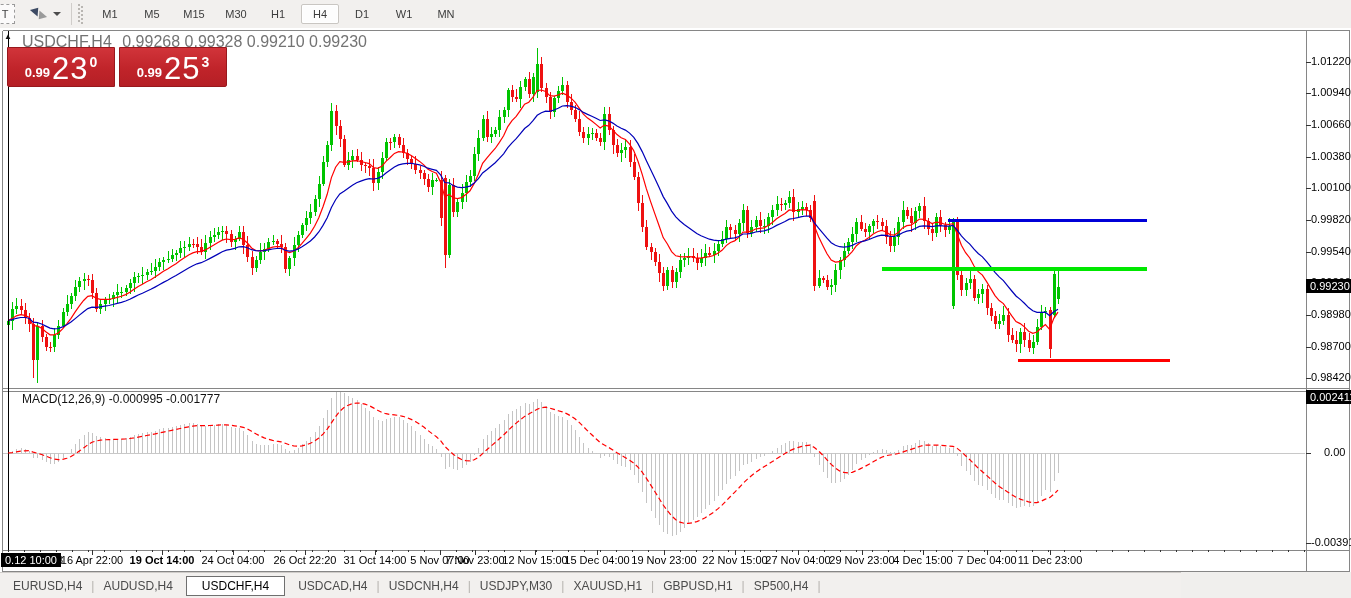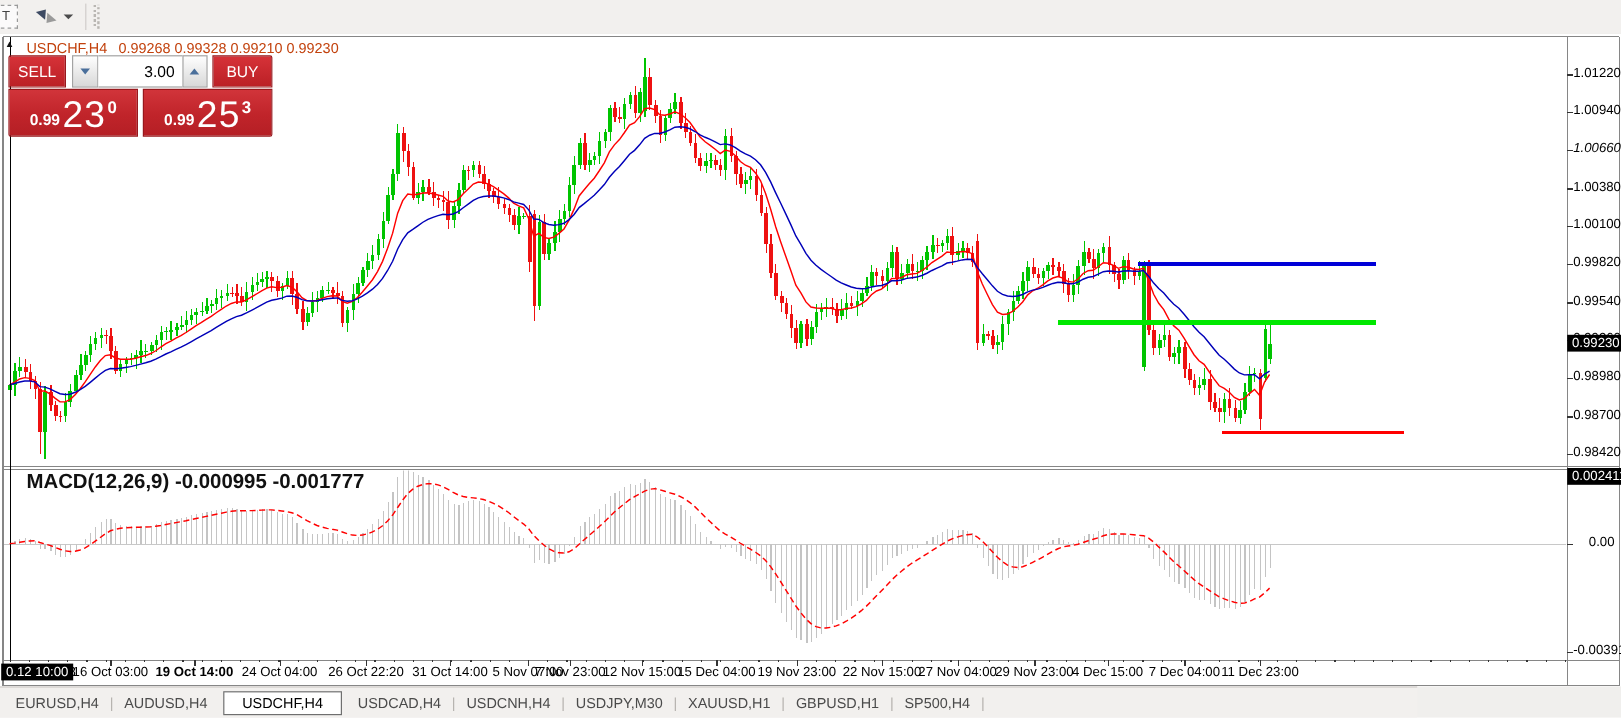--- a/index.html
+++ b/index.html
@@ -25,24 +25,24 @@
   .grip{width:5px;height:20px;margin:0 6px 0 2px;
     background-image:repeating-linear-gradient(to bottom,#b9b6b2 0 2px,transparent 2px 4px),
                      repeating-linear-gradient(to bottom,#b9b6b2 0 2px,transparent 2px 4px);
     background-size:2px 100%,2px 100%;background-position:0 0,3px 2px;background-repeat:repeat-y;}
   .tf-btn{min-width:24px;padding:3px 6px;margin:0 2px;font-size:11px;color:#3c3c3c;text-align:center;
     border:1px solid transparent;border-radius:2px;cursor:default;}
   .tf-btn.active{background:#fdfdfd;border:1px solid #c9c6c2;box-shadow:inset 0 0 0 1px #fff;}
   
   .chart-area{position:absolute;left:0;top:28px;width:1351px;height:544px;background:#ffffff;}
   .chart-area svg{position:absolute;left:0;top:0;z-index:1;}
-  .chart-title{position:absolute;left:22px;top:5px;z-index:4;font-size:12px;color:#c2410c;white-space:nowrap;}
+  .chart-title{position:absolute;left:22px;top:5px;z-index:4;font-size:16px;color:#737373;white-space:nowrap;}
   .chart-title .sym{margin-right:6px;}
   .obj-marker{position:absolute;left:4px;top:4px;z-index:4;font-size:8px;color:#111;}
-  .macd-title{position:absolute;left:22px;top:364px;z-index:4;font-size:17px;color:#111;white-space:nowrap;font-weight:bold;}
+  .macd-title{position:absolute;left:22px;top:364px;z-index:4;font-size:12px;color:#111;white-space:nowrap;}
   .axis-label{position:absolute;z-index:2;font-size:11px;color:#000;white-space:nowrap;}
   .cur-label{position:absolute;z-index:3;background:#000;color:#fff;font-size:11px;
     padding:1px 3px 1px 4px;white-space:nowrap;}
   .time-label{position:absolute;z-index:2;font-size:11px;color:#000;white-space:nowrap;transform:translateX(-50%);}
   .time-marker{position:absolute;z-index:3;background:#000000;color:#fff;font-size:11px;padding:1px 4px;white-space:nowrap;}
   .time-frag{position:absolute;z-index:2;font-size:11px;color:#000;}
   
   .trade-widget{position:absolute;left:7px;top:18px;z-index:5;width:220px;}
   .tw-row1{display:flex;height:27px;}
   .tw-btn{background:linear-gradient(#d63238,#bb2026);border:1px solid #98181d;color:#fff;
@@ -77,20 +77,31 @@
   <div class="icon-t">
       <span>T</span>
     </div>
   <div class="arrange-icon">
       <div class="a1"></div>
       <div class="a2"></div>
     </div>
   <div class="caret"></div>
   <div class="tb-sep"></div>
   <div class="grip"></div>
+  <div id="tf-buttons" style="display:flex;align-items:center;">
+      <div class="tf-btn">M1</div>
+      <div class="tf-btn">M5</div>
+      <div class="tf-btn">M15</div>
+      <div class="tf-btn">M30</div>
+      <div class="tf-btn">H1</div>
+      <div class="tf-btn active">H4</div>
+      <div class="tf-btn">D1</div>
+      <div class="tf-btn">W1</div>
+      <div class="tf-btn">MN</div>
+    </div>
 </div>
 
 <div class="chart-area">
   <svg id="chart-svg" width="1351" height="544" viewBox="0 28 1351 544">
       <defs>
         <clipPath id="mainClip">
           <rect x="3" y="31" width="1302" height="356"></rect>
         </clipPath>
         <clipPath id="macdClip">
           <rect x="3" y="392" width="1302" height="157"></rect>
@@ -990,64 +1001,53 @@
 
   <span class="obj-marker">▲</span>
   <div class="chart-title">
     <span class="sym">USDCHF,H4</span>
     <span>0.99268 0.99328 0.99210 0.99230</span>
   </div>
 
   <div class="macd-title">MACD(12,26,9) -0.000995 -0.001777</div>
 
   <div class="trade-widget">
-    <div class="tw-row1">
-      <div class="tw-btn tw-sell">SELL</div>
-      <div class="tw-spin" style="margin-left:5px;">
-          <div class="tri-d"></div>
-        </div>
-      <input class="tw-vol" readonly="" value="3.00" style="">
-      <div class="tw-spin">
-          <div class="tri-u"></div>
-        </div>
-      <div class="tw-btn tw-buy">BUY</div>
-    </div>
     <div class="tw-row2">
       <div class="tw-price sell">
         <span class="tw-base">0.99</span>
         <span class="tw-big">23</span>
         <span class="tw-sup">0</span>
       </div>
       <div class="tw-price buy">
         <span class="tw-base">0.99</span>
         <span class="tw-big">25</span>
         <span class="tw-sup">3</span>
       </div>
     </div>
   </div>
 
   <div id="price-axis">
       <div class="axis-label" style="left: 1311px; top: 26.632px;">1.01220</div>
       <div class="axis-label" style="left: 1311px; top: 58.3056px;">1.00940</div>
-      <div class="axis-label" style="left: 1311px; top: 89.9792px; font-style: italic;">1.00660</div>
+      <div class="axis-label" style="left: 1311px; top: 89.9792px;">1.00660</div>
       <div class="axis-label" style="left: 1311px; top: 121.653px;">1.00380</div>
       <div class="axis-label" style="left: 1311px; top: 153.326px;">1.00100</div>
       <div class="axis-label" style="left: 1311px; top: 185px;">0.99820</div>
       <div class="axis-label" style="left: 1311px; top: 216.674px;">0.99540</div>
       <div class="axis-label" style="left: 1311px; top: 248.347px;">0.99260</div>
       <div class="axis-label" style="left: 1311px; top: 280.021px;">0.98980</div>
       <div class="axis-label" style="left: 1311px; top: 311.694px;">0.98700</div>
       <div class="axis-label" style="left: 1311px; top: 343.368px;">0.98420</div>
       <div class="axis-label" style="left: 1276px; top: 418px; padding-left: 48px;">0.00</div>
       <div class="axis-label" style="left: 1311px; top: 507.999px;">-0.003913</div>
       <div class="cur-label" style="left: 1306px; top: 251.241px;">0.99230</div>
       <div class="cur-label" style="left: 1306px; top: 362.047px;">0.002411</div>
     </div>
   <div id="time-axis">
-      <div class="time-label" style="left: 92px; top: 526px;">16 Oct 03:00</div>
+      <div class="time-label" style="left: 92px; top: 526px;">16 Apr 22:00</div>
       <div class="time-label" style="left: 162px; top: 526px; font-weight: bold;">19 Oct 14:00</div>
       <div class="time-label" style="left: 233px; top: 526px;">24 Oct 04:00</div>
       <div class="time-label" style="left: 305px; top: 526px;">26 Oct 22:20</div>
       <div class="time-label" style="left: 375px; top: 526px;">31 Oct 14:00</div>
       <div class="time-label" style="left: 440px; top: 526px;">5 Nov 07:00</div>
       <div class="time-label" style="left: 475px; top: 526px;">7 Nov 23:00</div>
       <div class="time-label" style="left: 535px; top: 526px;">12 Nov 15:00</div>
       <div class="time-label" style="left: 597px; top: 526px;">15 Dec 04:00</div>
       <div class="time-label" style="left: 664px; top: 526px;">19 Nov 23:00</div>
       <div class="time-label" style="left: 735px; top: 526px;">22 Nov 15:00</div>

